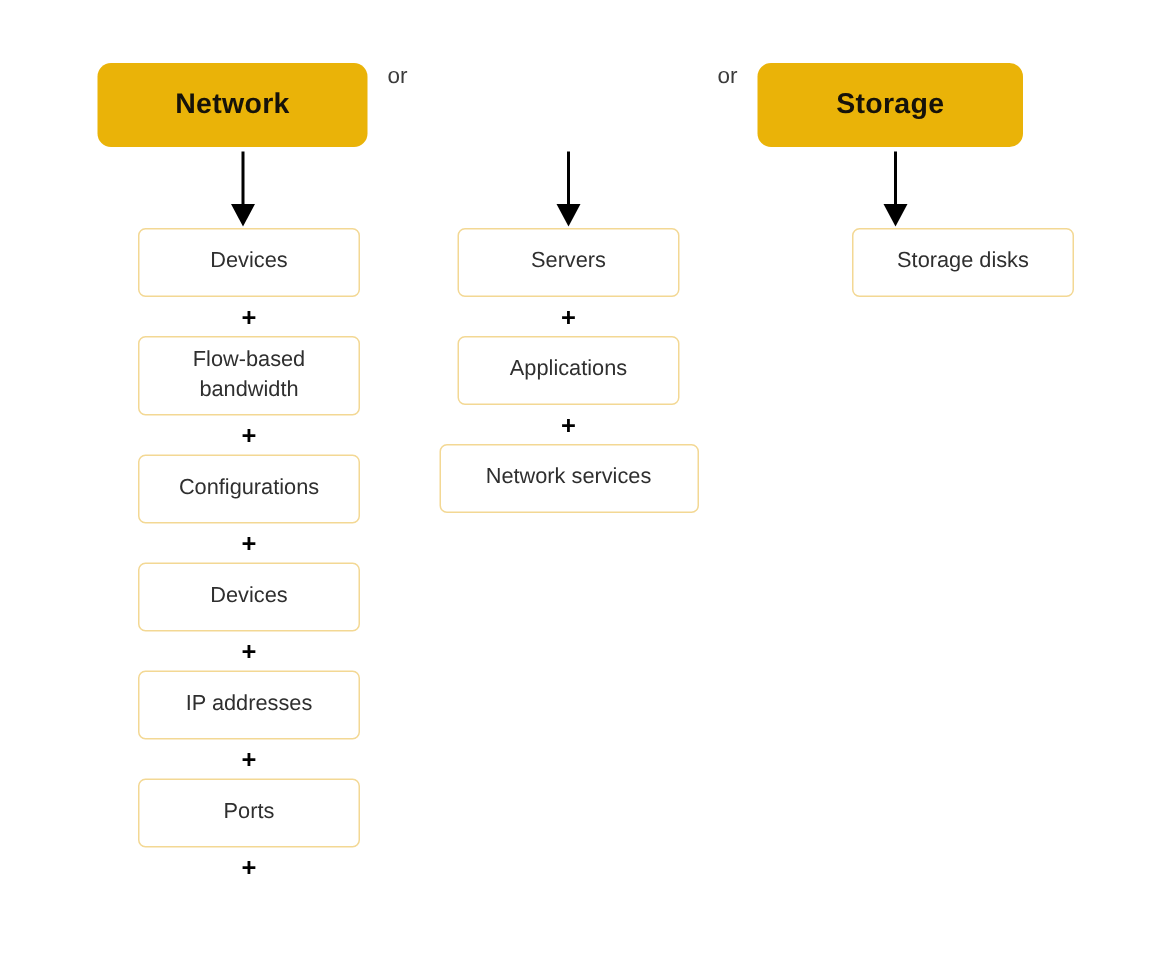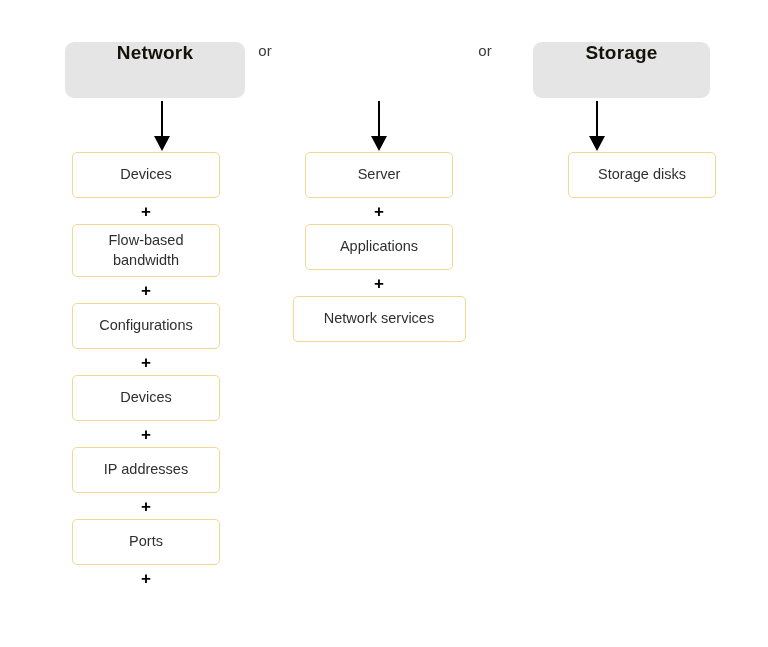--- a/index.html
+++ b/index.html
@@ -28,38 +28,38 @@
     left: 0;
     top: 42px;
     width: 768px;
     height: 56px;
   }
 
   .header-box {
     position: absolute;
     top: 0;
     height: 56px;
-    background: #e5e5e5;
+    background: #eab308;
     border-radius: 9px;
     display: flex;
-    align-items: flex-start;
+    align-items: center;
     justify-content: center;
     box-sizing: border-box;
   }
   .header-box .header-label {
     font-size: 19px;
     font-weight: bold;
     color: #16120a;
     letter-spacing: 0.2px;
     white-space: nowrap;
   }
 
   .hb-col1 { left: 65px;  width: 180px; }
   .hb-col2 { left: 285px; width: 180px; }
-  .hb-col3 { left: 505px; width: 177px; margin-left: 28px; }
+  .hb-col3 { left: 505px; width: 177px; }
 
   .or-label {
     position: absolute;
     top: 0;
     height: 56px;
     display: flex;
     align-items: flex-start;
     justify-content: center;
     font-size: 15px;
     color: #3b3b3b;
@@ -96,21 +96,21 @@
   .arrow-col2 { left: 370px; top: 101px; }
   .arrow-col3 { left: 588px; top: 101px; }
 
   
   .column {
     position: absolute;
     display: flex;
     flex-direction: column;
     align-items: center;
   }
-  .col-1 { left: 72px;  top: 152px; width: 148px; }
+  .col-1 { left: 92px;  top: 152px; width: 148px; }
   .col-2 { left: 305px; top: 152px; width: 148px; }
   .col-3 { left: 523px; top: 152px; width: 148px; padding-left: 45px; }
 
   .item-box {
     width: 148px;
     box-sizing: border-box;
     border: 1.5px solid #f3d894;
     border-radius: 5px;
     background: #ffffff;
     min-height: 46px;
@@ -215,21 +215,21 @@
     <div class="item-box">
       <span class="item-label">Ports</span>
     </div>
     <div class="plus-sep">+</div>
 
   </div>
 
   <div class="column col-2">
 
     <div class="item-box">
-      <span class="item-label">Server</span>
+      <span class="item-label">Servers</span>
     </div>
     <div class="plus-sep">+</div>
 
     <div class="item-box">
       <span class="item-label">Applications</span>
     </div>
     <div class="plus-sep">+</div>
 
     <div class="item-box wide">
       <span class="item-label">Network services</span>

